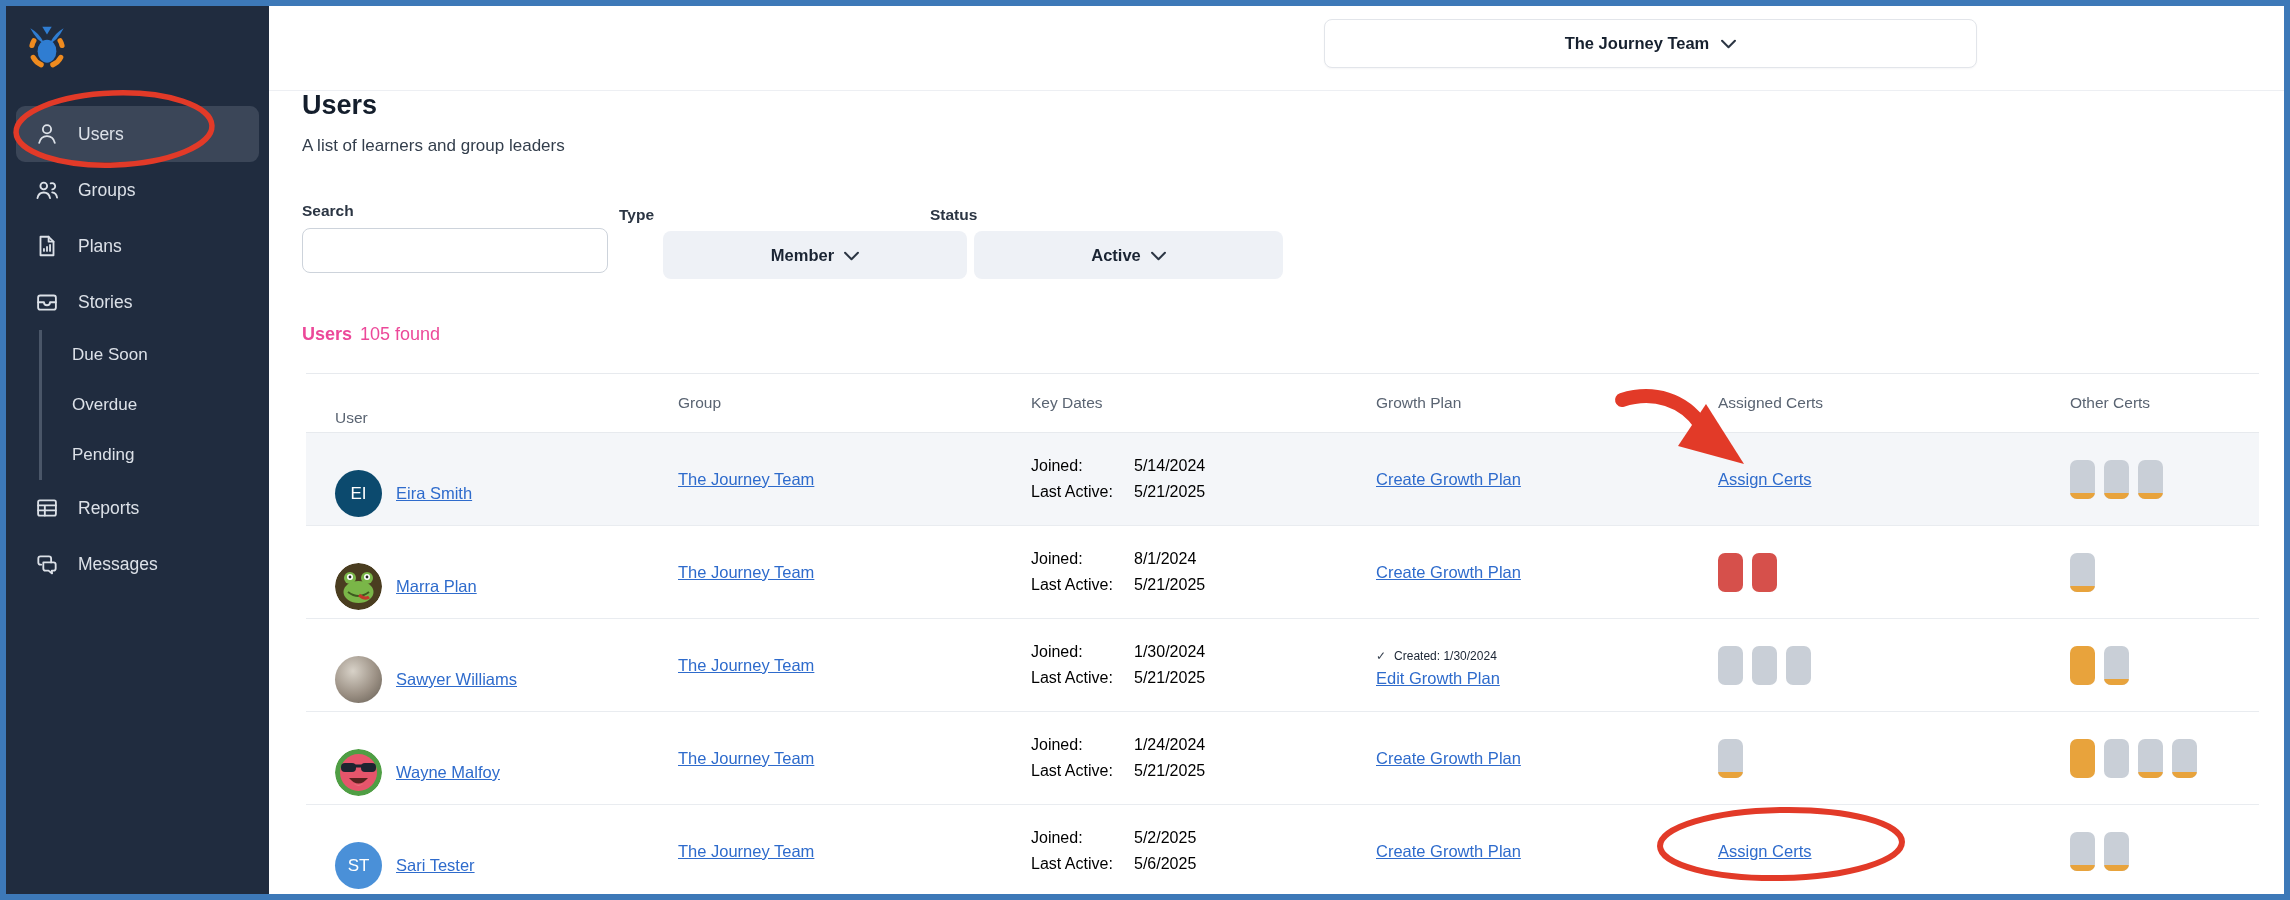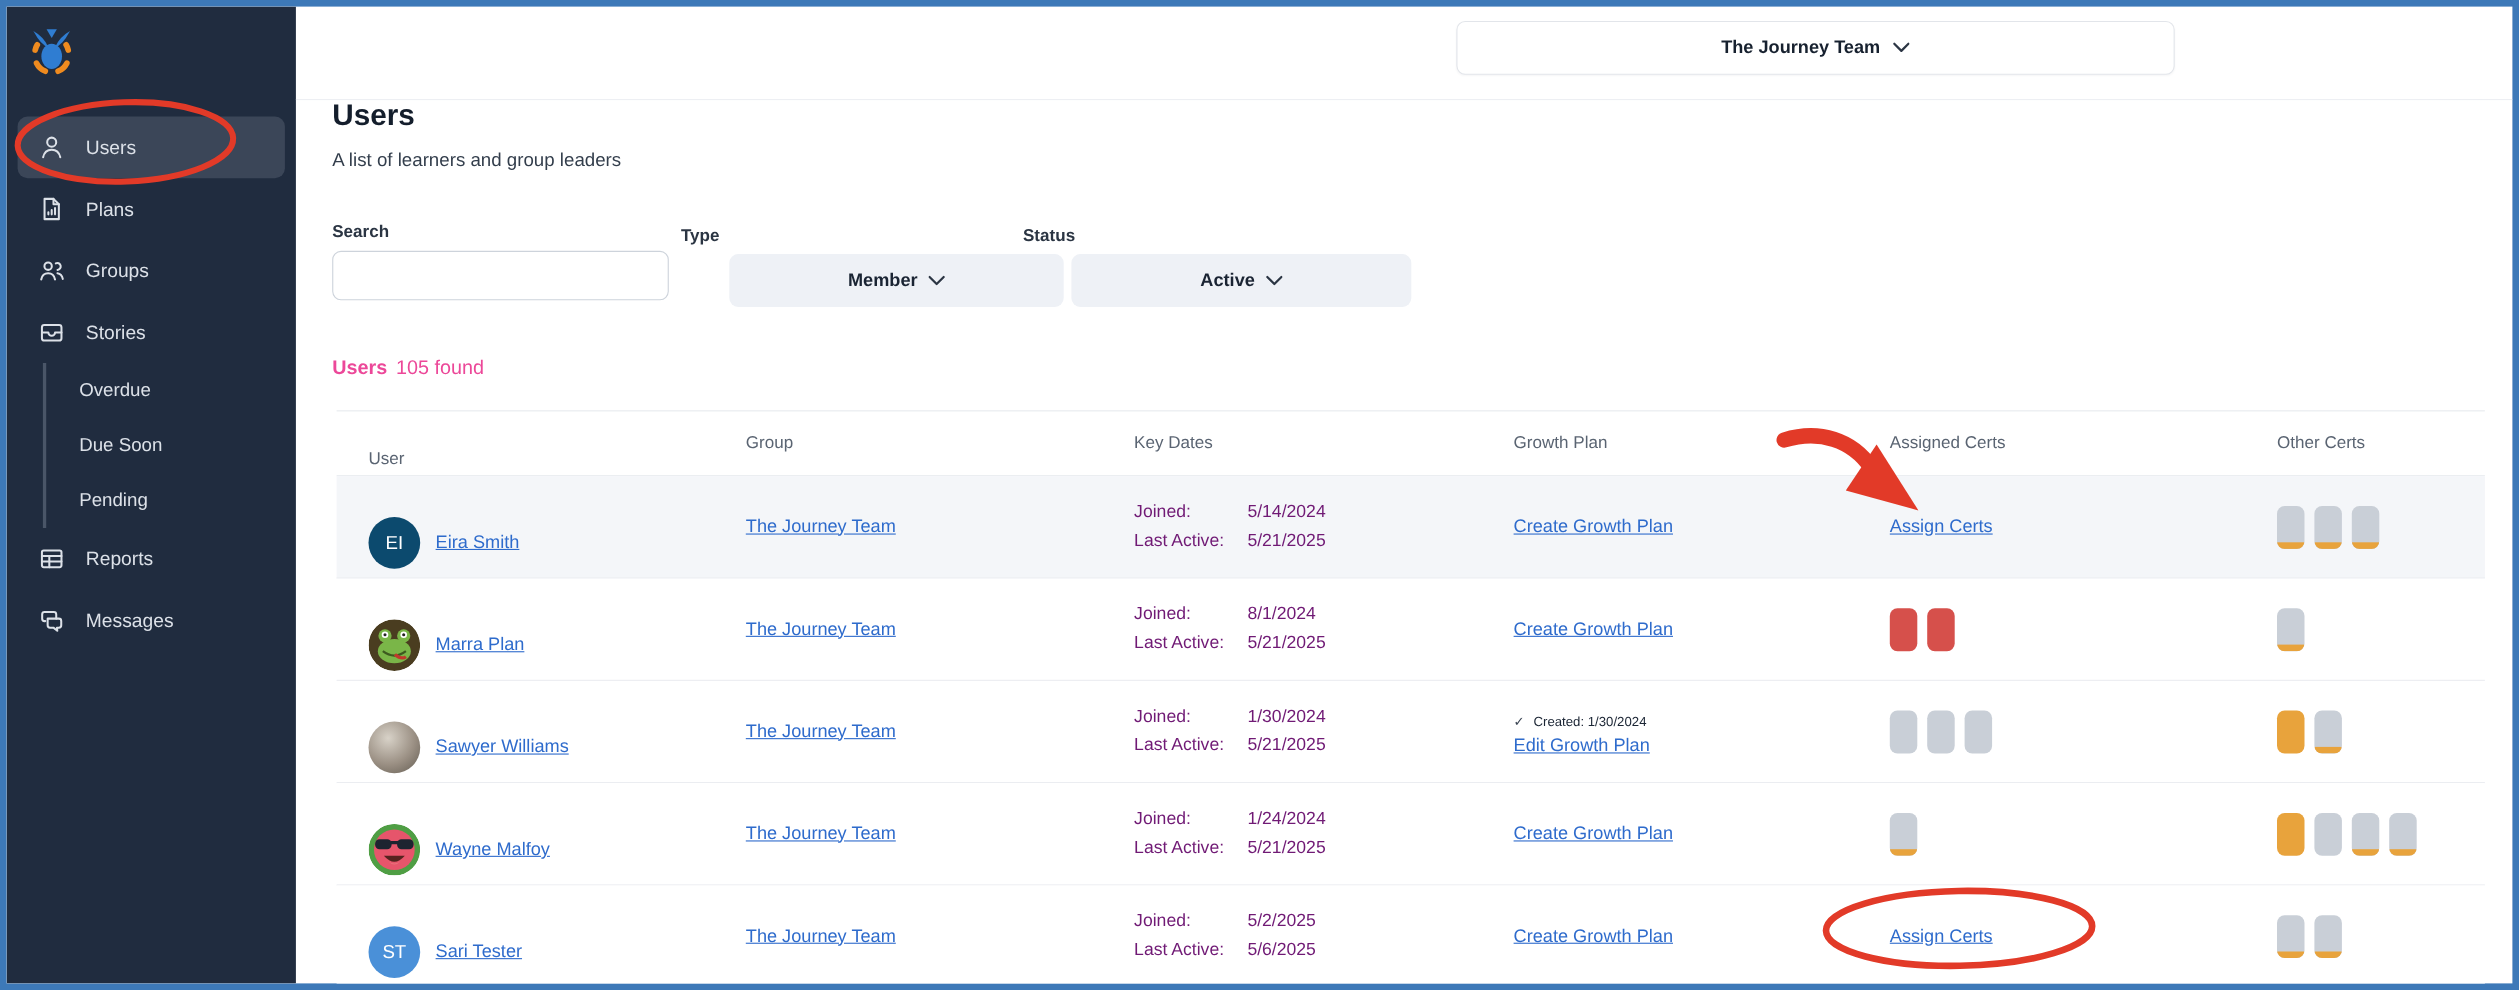--- a/index.html
+++ b/index.html
@@ -54,21 +54,21 @@
   .t-head .th{font-size:15.5px;font-weight:500;color:#5a6472;}
   .t-row > div:first-child{padding-left:29px;box-sizing:border-box;margin-top:29px;}
   .t-body .t-row{height:92px;border-bottom:1px solid #e9ecf0;background:#fff;}
   .t-body .t-row.hl{background:#f4f6f9;}
   .user-cell{display:flex;align-items:center;gap:14px;}
   .avatar{width:47px;height:47px;border-radius:50%;display:flex;align-items:center;justify-content:center;
     color:#fff;font-size:17px;font-weight:500;flex:0 0 47px;overflow:hidden;}
   .avatar svg{width:47px;height:47px;display:block;}
   .avatar.photo{background:radial-gradient(circle at 38% 32%,#d8d2c8,#9b9084 55%,#615a50 100%);}
   .lnk{color:#2e6bcc;text-decoration:underline;font-size:16.5px;cursor:pointer;}
-  .dates{display:grid;grid-template-columns:103px auto;row-gap:4px;font-size:16px;color:#701a75;line-height:22px;}
+  .dates{display:grid;grid-template-columns:103px auto;row-gap:4px;font-size:16px;color:#000000;line-height:22px;}
   .gp-created{font-size:12px;color:#1b2534;line-height:26px;}
   .gp-created .check{color:#3c4654;margin-right:8px;}
   .badge-row{display:flex;gap:9px;align-items:center;}
   .badge{width:25px;height:39px;border-radius:7px;position:relative;overflow:hidden;}
   .badge .strip{position:absolute;left:0;right:0;bottom:0;height:6px;}
   
   .annotations{position:absolute;left:0;top:0;width:2278px;height:888px;pointer-events:none;z-index:50;}
 </style>
 </head>
 <body>
@@ -98,50 +98,50 @@
             <svg viewBox="0 0 24 24">
               <circle cx="12" cy="7.6" r="3.8"></circle>
               <path d="M4.8 20.2c.9-4.2 3.9-6.3 7.2-6.3s6.3 2.1 7.2 6.3"></path>
             </svg>
           </div>
           <div style="display: inline;">Users</div>
         </div>
         <div class="nav-item">
           <div class="nav-icon">
             <svg viewBox="0 0 24 24">
-              <path d="M6 3.5h7.5L18 8v12.5H6z"></path>
-              <path d="M13.5 3.5V8H18"></path>
-              <path d="M9.2 16.5v-1.8M12 16.5v-3.6M14.8 16.5v-5.4"></path>
-            </svg>
-          </div>
-          <div style="display: inline;">Plans</div>
-        </div>
-        <div class="nav-item">
-          <div class="nav-icon">
-            <svg viewBox="0 0 24 24">
               <circle cx="9" cy="8.3" r="3.1"></circle>
               <path d="M3.2 19.5c.7-3.5 3.1-5.2 5.8-5.2s5.1 1.7 5.8 5.2"></path>
               <path d="M15.4 5.9a2.9 2.9 0 1 1 1.5 5.5"></path>
               <path d="M16.8 14.2c2.4.3 4 1.9 4.5 4.8"></path>
             </svg>
           </div>
           <div style="display: inline;">Groups</div>
         </div>
         <div class="nav-item">
           <div class="nav-icon">
             <svg viewBox="0 0 24 24">
+              <path d="M6 3.5h7.5L18 8v12.5H6z"></path>
+              <path d="M13.5 3.5V8H18"></path>
+              <path d="M9.2 16.5v-1.8M12 16.5v-3.6M14.8 16.5v-5.4"></path>
+            </svg>
+          </div>
+          <div style="display: inline;">Plans</div>
+        </div>
+        <div class="nav-item">
+          <div class="nav-icon">
+            <svg viewBox="0 0 24 24">
               <rect x="3.8" y="6" width="16.4" height="13" rx="2"></rect>
               <path d="M3.8 12.2h5.4a2.8 2.8 0 0 0 5.6 0h5.4"></path>
             </svg>
           </div>
           <div style="display: inline;">Stories</div>
         </div>
         <div class="nav-sub">
+          <div class="nav-subitem">Due Soon</div>
           <div class="nav-subitem">Overdue</div>
-          <div class="nav-subitem">Due Soon</div>
           <div class="nav-subitem">Pending</div>
         </div>
         <div class="nav-item">
           <div class="nav-icon">
             <svg viewBox="0 0 24 24">
               <rect x="3.8" y="5" width="16.4" height="14" rx="1.5"></rect>
               <path d="M3.8 9.6h16.4M3.8 14.2h16.4M10 9.6v9.4"></path>
             </svg>
           </div>
           <div style="display: inline;">Reports</div>

